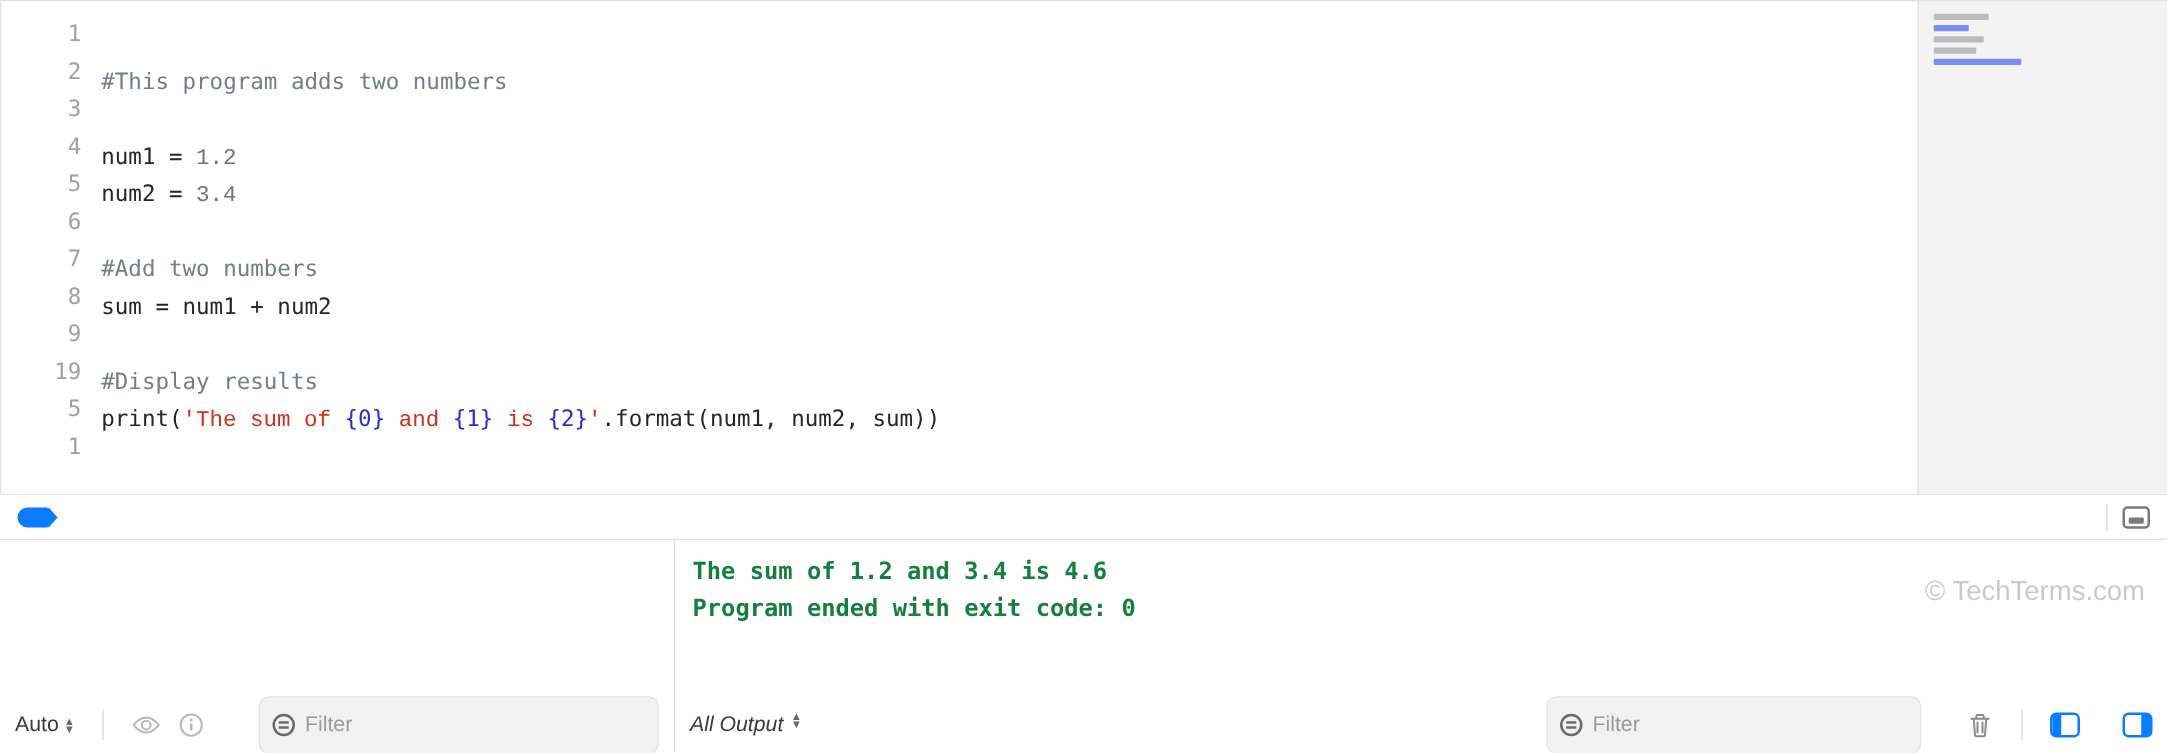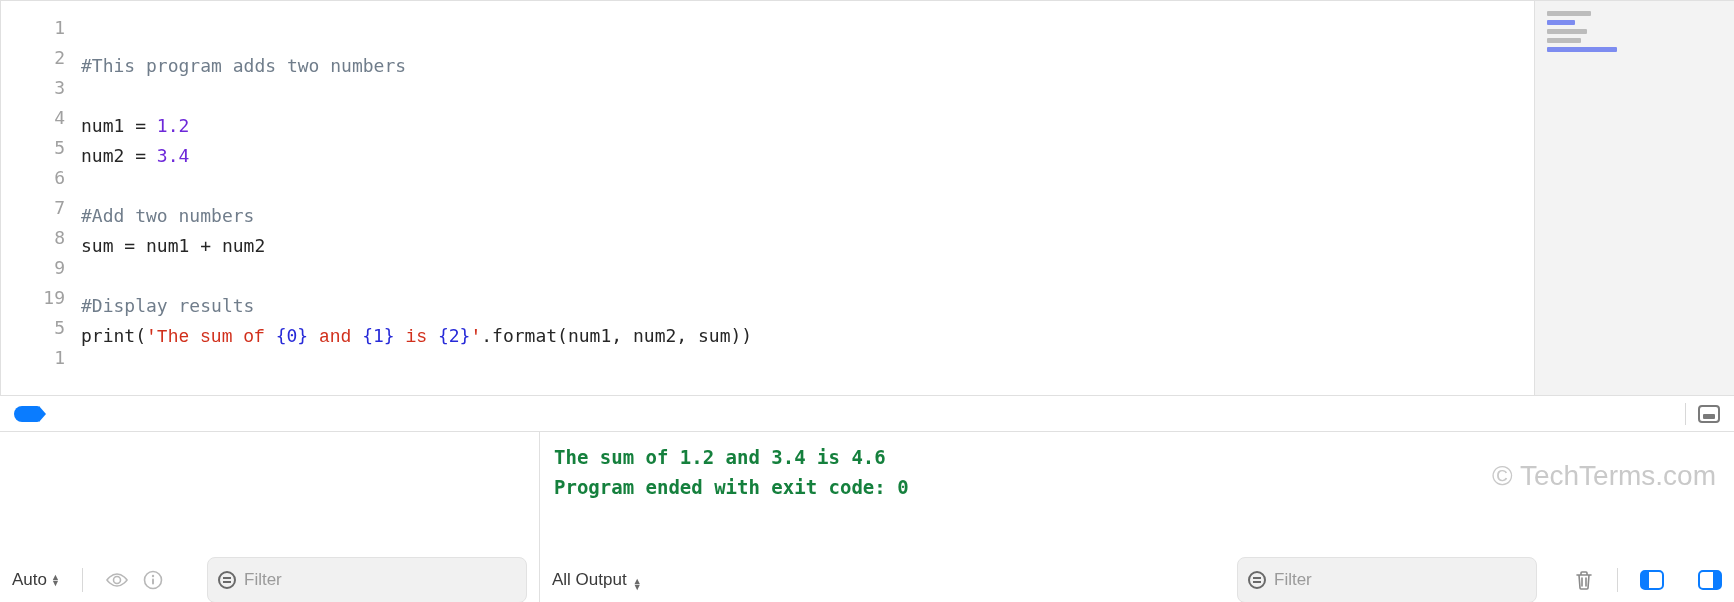--- a/index.html
+++ b/index.html
@@ -41,21 +41,21 @@
 }
 .code-content {
   flex: 1;
   padding-top: 20px;
   font-size: 18px;
   white-space: pre;
   color: #262626;
 }
 .code-line { line-height: 30px; height: 30px; }
 .tok-comment { color: #707d8b; }
-.tok-number { color: #6d28d9; }
+.tok-number { color: #737373; font-family: Liberation Mono, monospace; }
 .tok-string { color: #d12f1b; font-family: Liberation Mono, monospace; }
 .tok-placeholder { color: #272ad8; }
 .minimap {
   width: 200px;
   background: #f3f3f3;
   border-left: 1px solid #e0e0e0;
   padding: 10px 12px;
   border-top: 1px solid #e0e0e0;
 }
 .minimap-line {
@@ -137,21 +137,21 @@
   line-height: 30px;
   white-space: pre;
   color: #15803d;
 }
 .watermark {
   position: absolute;
   right: 18px;
   top: 28px;
   color: #c9c9c9;
   font-family: -apple-system, 'Helvetica Neue', Arial, sans-serif;
-  font-size: 28px;
+  font-size: 22px;
   font-weight: 400;
 }
 .bottom-toolbar {
   height: 44px;
   display: flex;
   align-items: center;
   padding: 0 12px;
   gap: 14px;
   font-family: -apple-system, 'Helvetica Neue', Arial, sans-serif;
   font-size: 17px;
@@ -201,22 +201,23 @@
   content:'';
   position:absolute;
   left:3px; right:3px;
   height:2px;
   background:#6a6a6a;
 }
 .filter-icon::before{ top:4px; }
 .filter-icon::after{ top:8px; }
 .all-output {
   display: flex;
-  align-items: flex-end;
+  align-items: flex-start;
   gap: 6px;
+  font-style: italic;
 }
 .tb-spacer { flex: 1; }
 .trash-icon svg { display:block; }
 .pane-toggle {
   width: 24px;
   height: 20px;
   border: 2.5px solid #0a7cff;
   border-radius: 5px;
   position: relative;
 }

